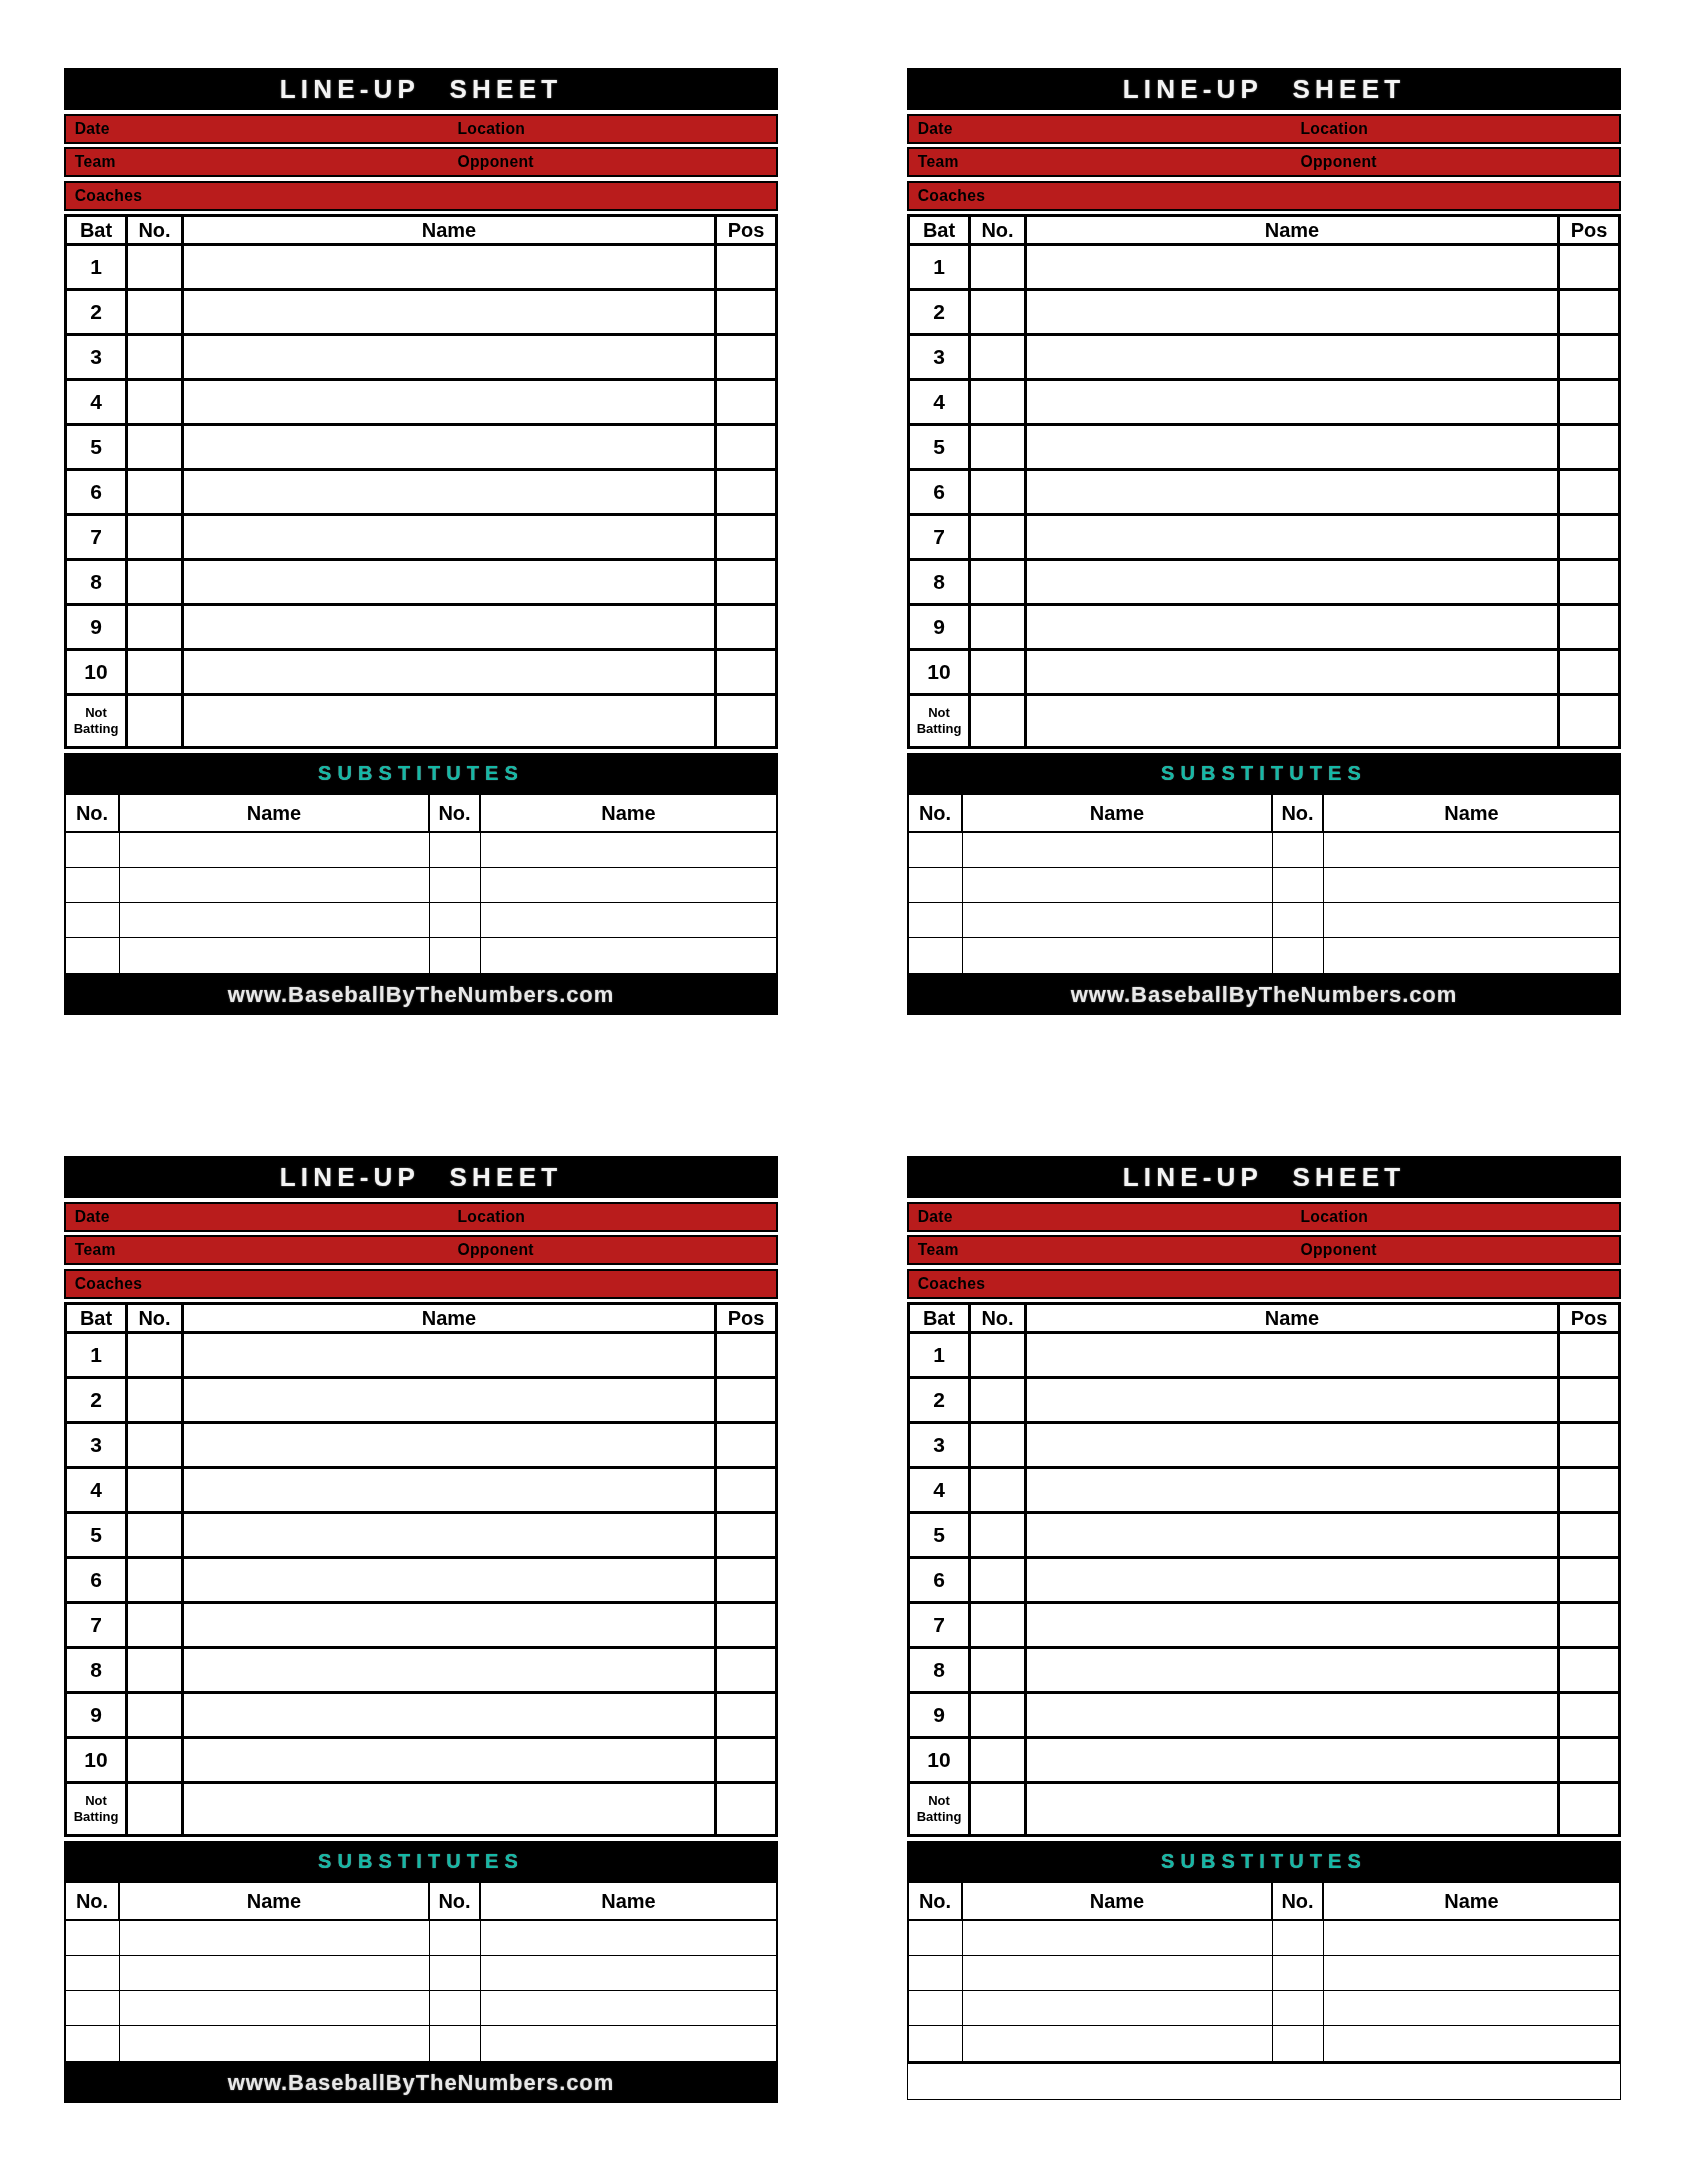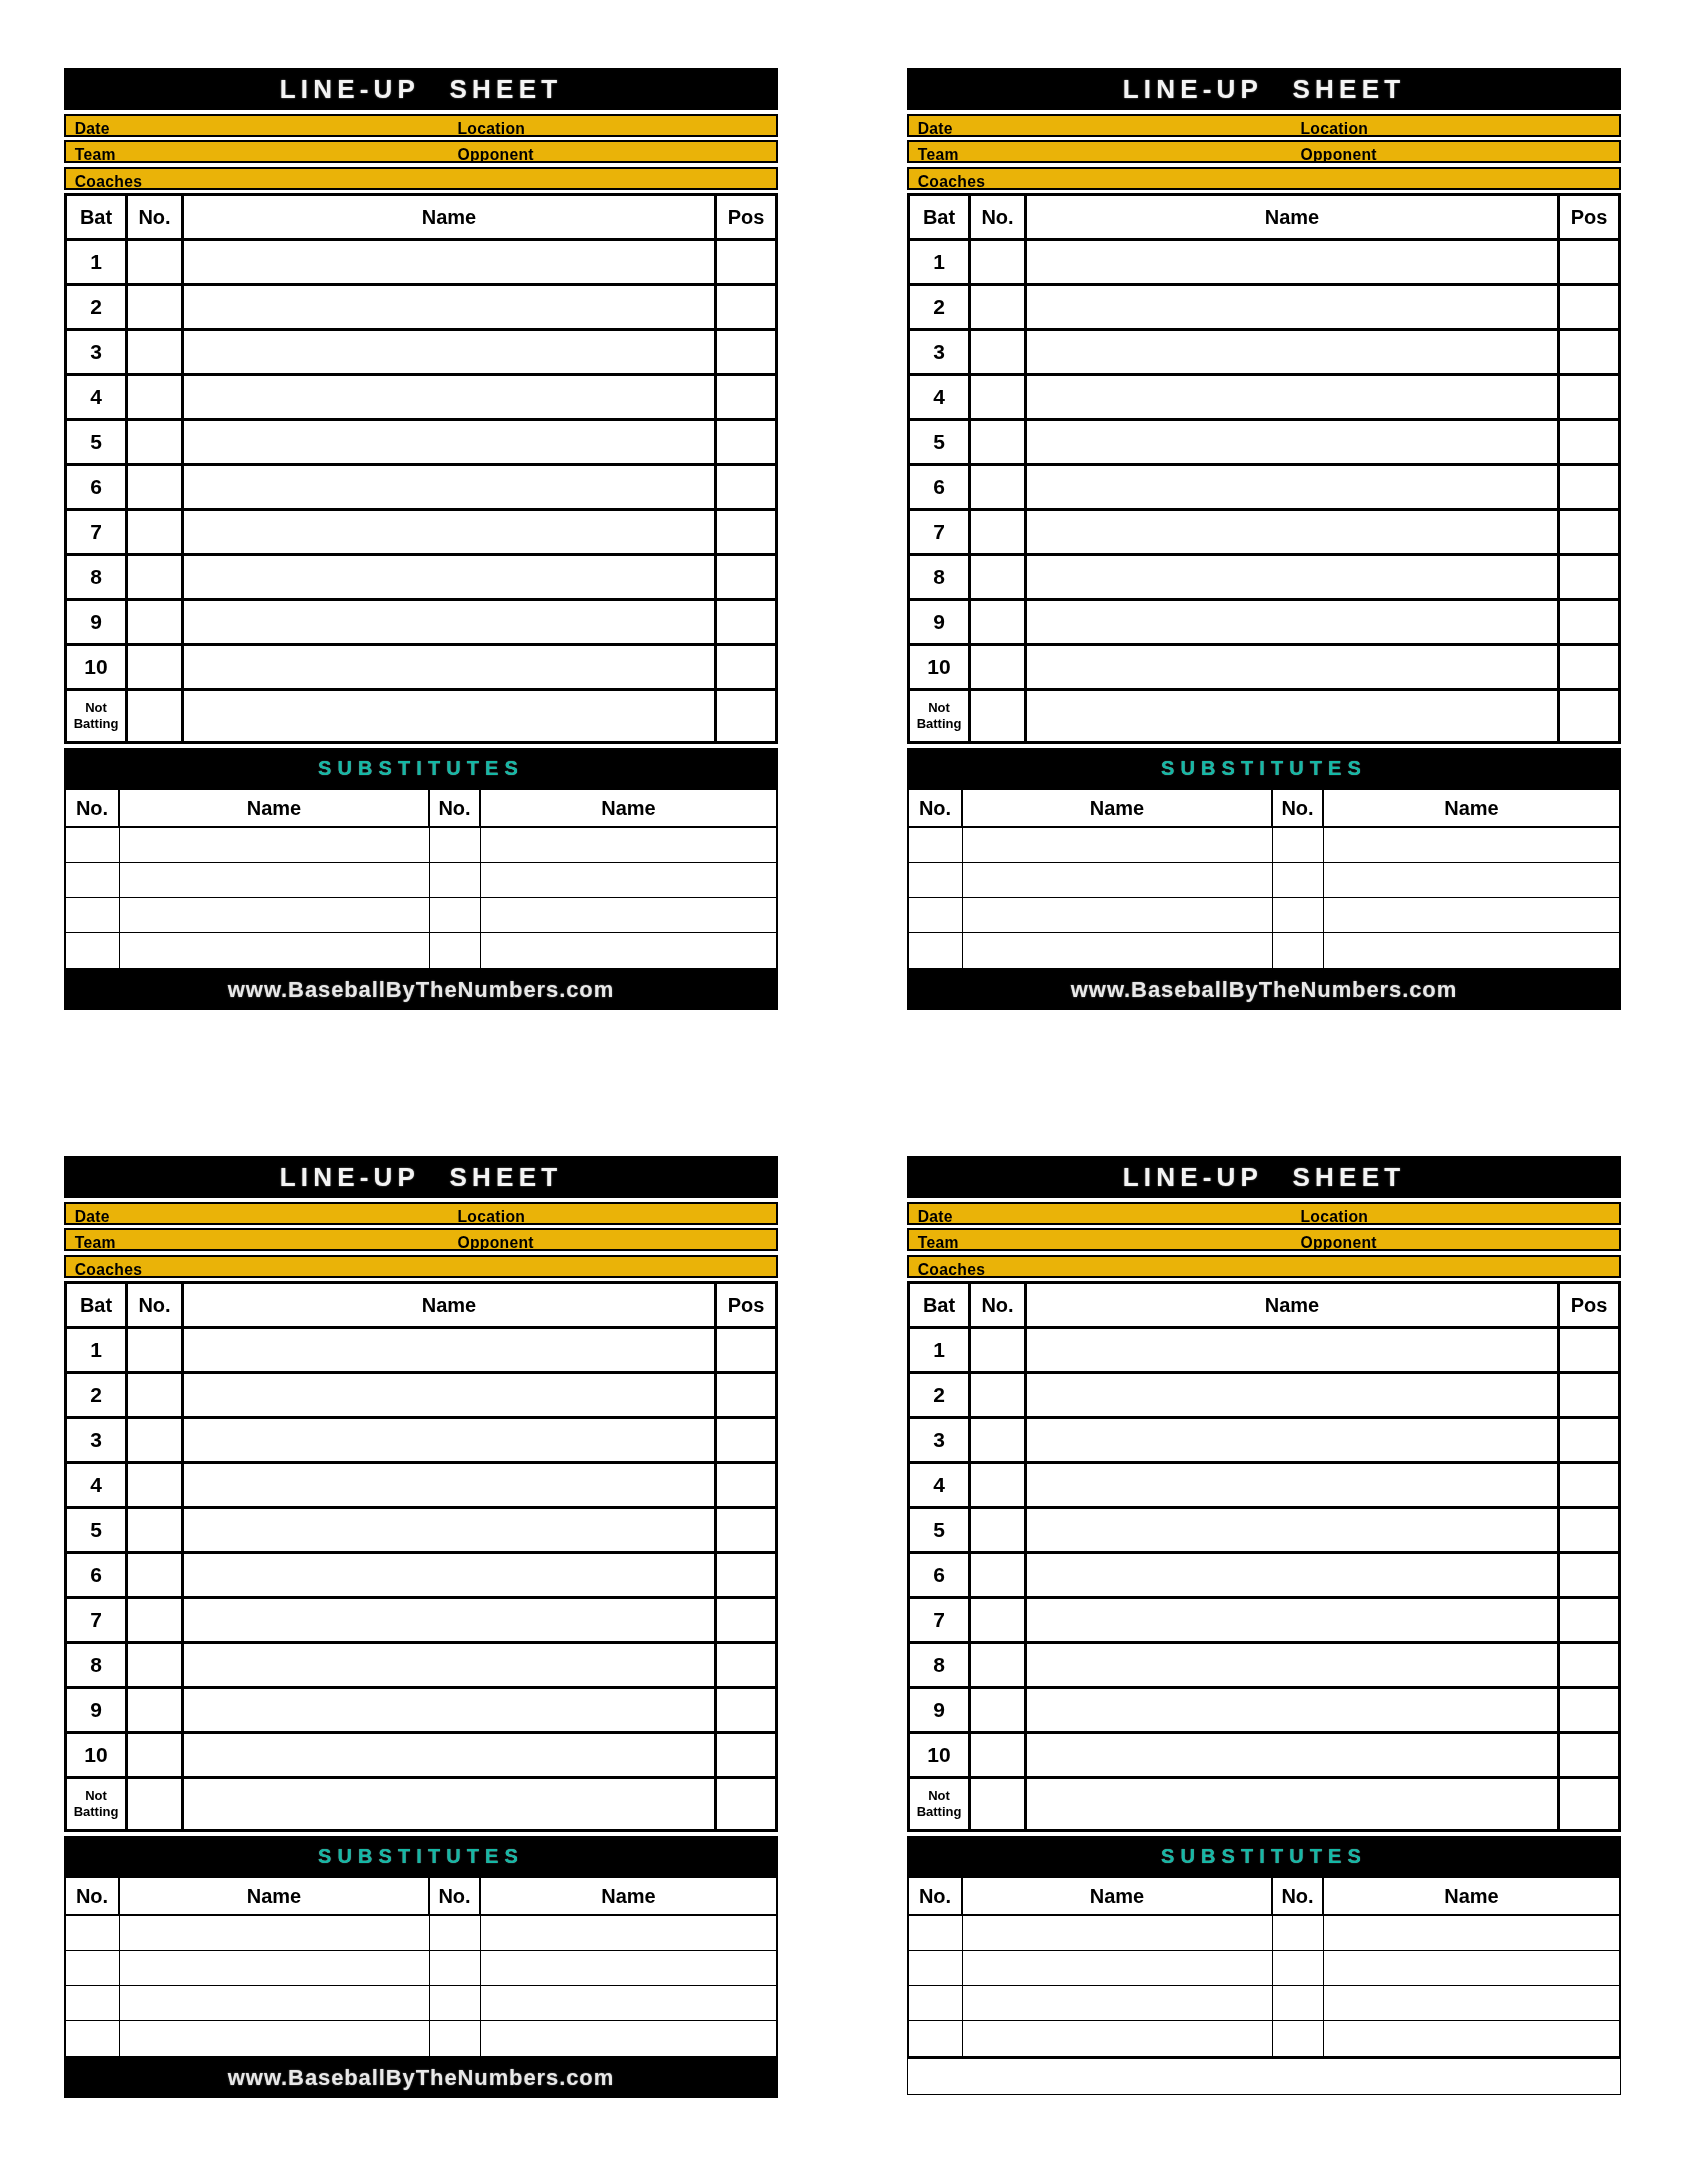--- a/index.html
+++ b/index.html
@@ -24,37 +24,37 @@
     margin-bottom: 3.5px;
   }
   .title-text {
     color: #f4f4f4; font-weight: bold; font-size: 26px;
     letter-spacing: 5.2px; word-spacing: 17.5px;
     text-shadow: 0 0 1.7px #999;
     white-space: nowrap;
   }
 
   .info-row {
-    position: relative; height: 23px;
-    border: 2.6px solid #000; background: #eab308;
+    position: relative; height: 30px;
+    border: 2.6px solid #000; background: #b91c1c;
     margin-bottom: 3.5px;
   }
   .info-label {
     position: absolute; top: 4.4px;
     font-weight: bold; font-size: 15.7px; letter-spacing: 0.3px;
   }
   .info-label.left  { left: 8.7px; }
   .info-label.right { left: 54%; margin-left: 8px; }
 
   .lineup-table { border: 3.5px solid #000; background: #fff; }
   .lineup-header, .lineup-row {
     display: grid;
     grid-template-columns: 61px 56px 1fr 58px;
   }
-  .lineup-header { height: 45px; border-bottom: 3.5px solid #000; }
+  .lineup-header { height: 29px; border-bottom: 3.5px solid #000; }
   .lineup-header > div {
     display: flex; align-items: center; justify-content: center;
     font-weight: bold; font-size: 20px;
     border-right: 3.5px solid #000;
   }
   .lineup-header > div:last-child { border-right: none; }
   .lineup-row { height: 45px; border-bottom: 3.5px solid #000; }
   .lineup-row > div {
     display: flex; align-items: center; justify-content: center;
     border-right: 3.5px solid #000;

